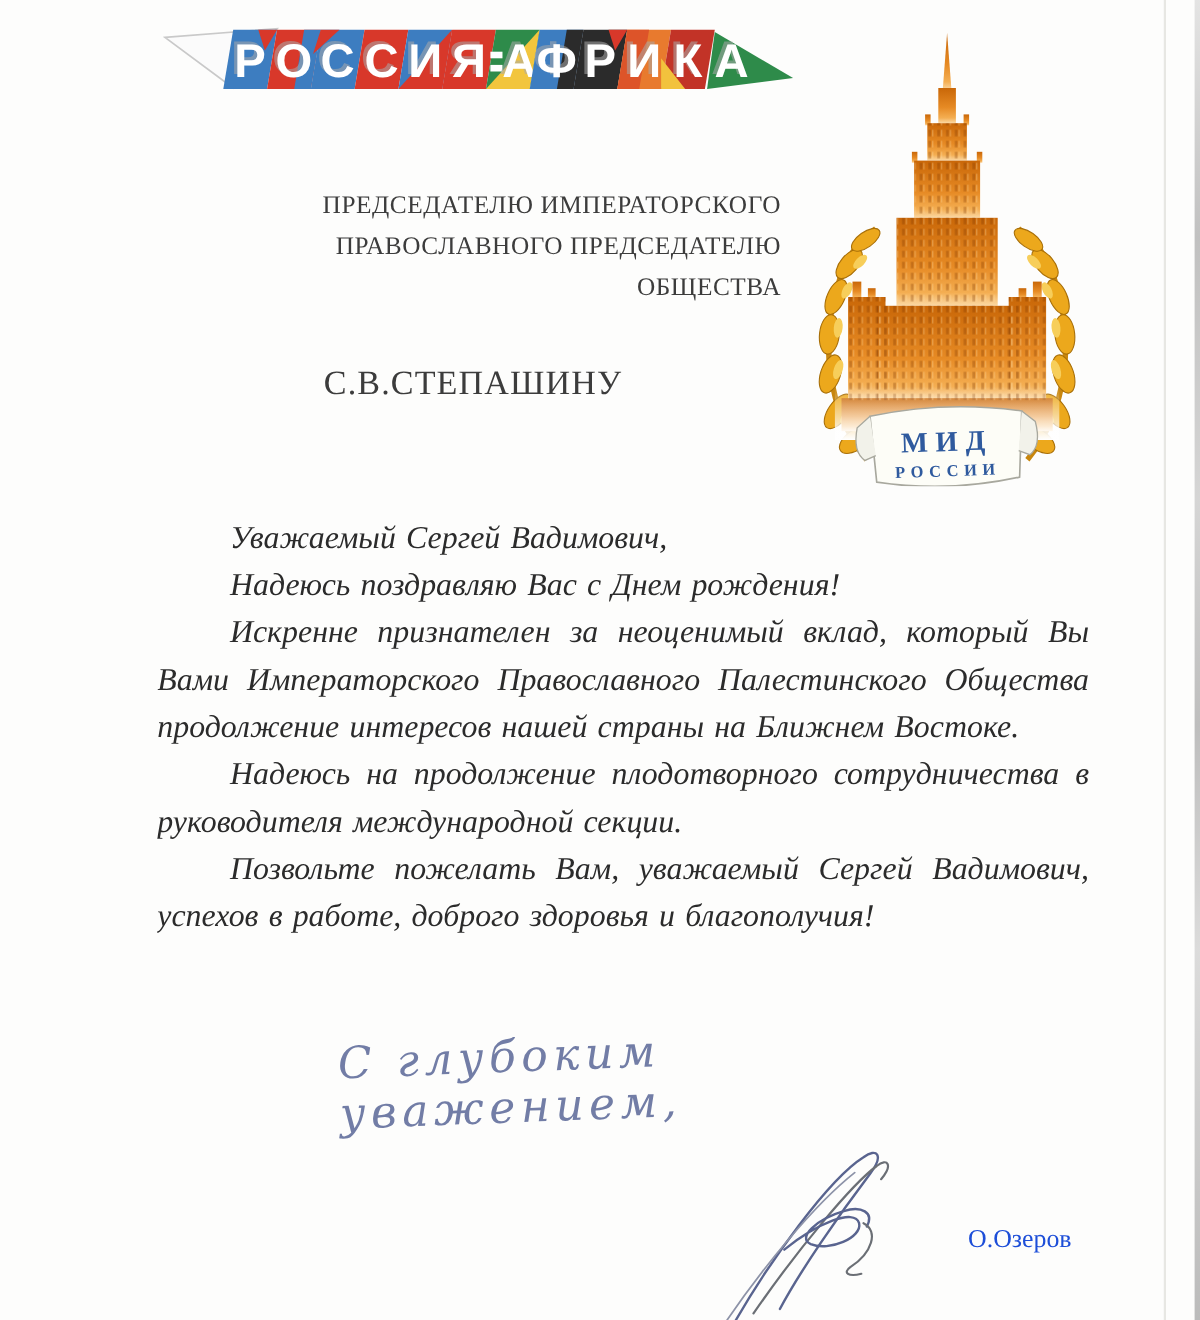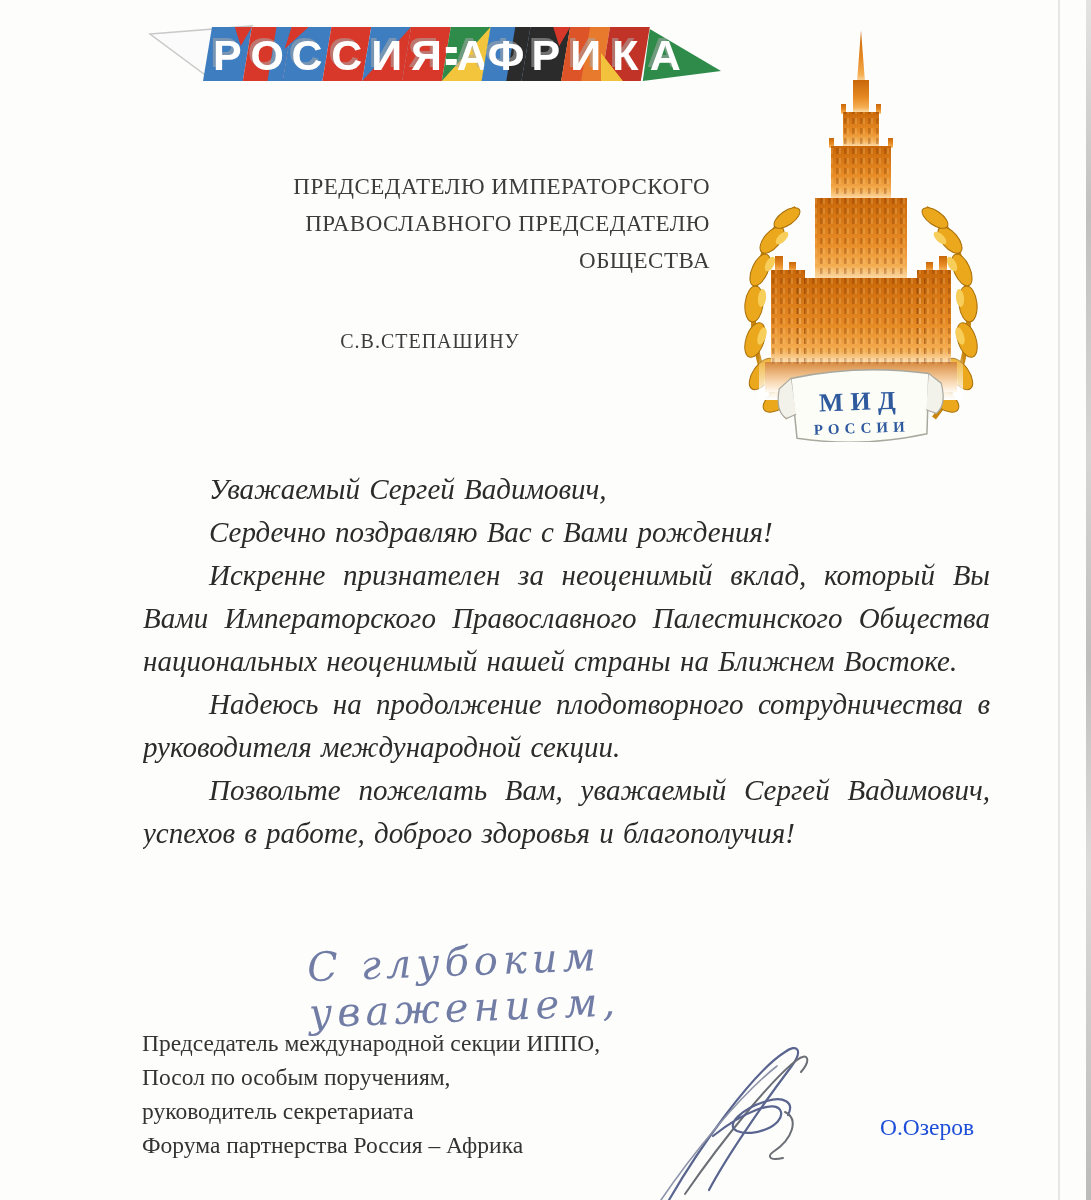--- a/index.html
+++ b/index.html
@@ -12,21 +12,21 @@
   .logo-wrap{position:absolute;left:148px;top:20px;width:578px;height:68px;}
   .emblem-wrap{position:absolute;left:730px;top:26px;width:262px;height:416px;}
   
   .addressee{
     position:absolute;left:150px;top:168px;width:560px;
     text-align:right;font-size:23px;line-height:37px;
     color:#3c3c3c;letter-spacing:.5px;
   }
   .addressee-name{
     position:absolute;left:150px;top:330px;width:560px;
-    text-align:center;font-size:20px;color:#3c3c3c;letter-spacing:1px;
+    text-align:center;font-size:31px;color:#3c3c3c;letter-spacing:1px;
   }
   
   .body-text{position:absolute;left:143px;top:468px;width:847px;}
   .body-line{
     height:43px;line-height:43px;font-style:italic;font-size:29px;
     overflow:hidden;white-space:nowrap;color:#2b2b2b;word-spacing:2px;
   }
   .body-line.j{white-space:normal;text-align:justify;text-align-last:justify;word-spacing:4px;}
   .body-line.ind{text-indent:66px;}
   
@@ -215,38 +215,32 @@
 
   <div class="addressee">
     <div>ПРЕДСЕДАТЕЛЮ ИМПЕРАТОРСКОГО</div>
     <div>ПРАВОСЛАВНОГО ПРЕДСЕДАТЕЛЮ</div>
     <div>ОБЩЕСТВА</div>
   </div>
   <div class="addressee-name">С.В.СТЕПАШИНУ</div>
 
   <div class="body-text" id="body-text">
       <div class="body-line ind">Уважаемый Сергей Вадимович,</div>
-      <div class="body-line ind">Сердечно поздравляю Вас с Вами рождения!</div>
+      <div class="body-line ind">Надеюсь поздравляю Вас с Днем рождения!</div>
       <div class="body-line j ind">Искренне признателен за неоценимый вклад, который Вы вносите</div>
       <div class="body-line j">Вами Императорского Православного Палестинского Общества и отстаивание</div>
-      <div class="body-line">национальных неоценимый нашей страны на Ближнем Востоке.</div>
+      <div class="body-line">продолжение интересов нашей страны на Ближнем Востоке.</div>
       <div class="body-line j ind">Надеюсь на продолжение плодотворного сотрудничества в качестве</div>
       <div class="body-line">руководителя международной секции.</div>
       <div class="body-line j ind">Позвольте пожелать Вам, уважаемый Сергей Вадимович, дальнейших</div>
       <div class="body-line">успехов в работе, доброго здоровья и благополучия!</div>
     </div>
 
   <div class="hand-closing">С глубоким уважением,</div>
 
-  <div class="sig-block" id="sig-block">
-      <div>Председатель международной секции ИППО,</div>
-      <div>Посол по особым поручениям,</div>
-      <div>руководитель секретариата</div>
-      <div>Форума партнерства Россия – Африка</div>
-    </div>
   <div class="signer-name">О.Озеров</div>
 
   <div class="signature-wrap">
     <svg width="215" height="162" viewBox="0 0 215 162">
       <g fill="none" stroke-linecap="round">
         <path d="M14,162 C44,110 98,34 130,14 C142,5 149,12 136,29 C108,66 72,118 54,152" stroke="#59648f" stroke-width="2.2"></path>
         <path d="M30,156 C70,98 120,38 142,22 C152,14 157,21 146,34" stroke="#6b6f75" stroke-width="2"></path>
         <path d="M58,98 C88,74 122,60 126,74 C129,87 99,100 82,93 C69,87 88,70 112,63 C128,58 140,64 133,77" stroke="#59648f" stroke-width="2.2"></path>
         <path d="M130,74 C144,81 138,101 118,114 C111,119 116,123 128,120" stroke="#6b6f75" stroke-width="2"></path>
         <path d="M6,162 C36,118 84,58 122,28" stroke="#8d93a8" stroke-width="1.6"></path>

